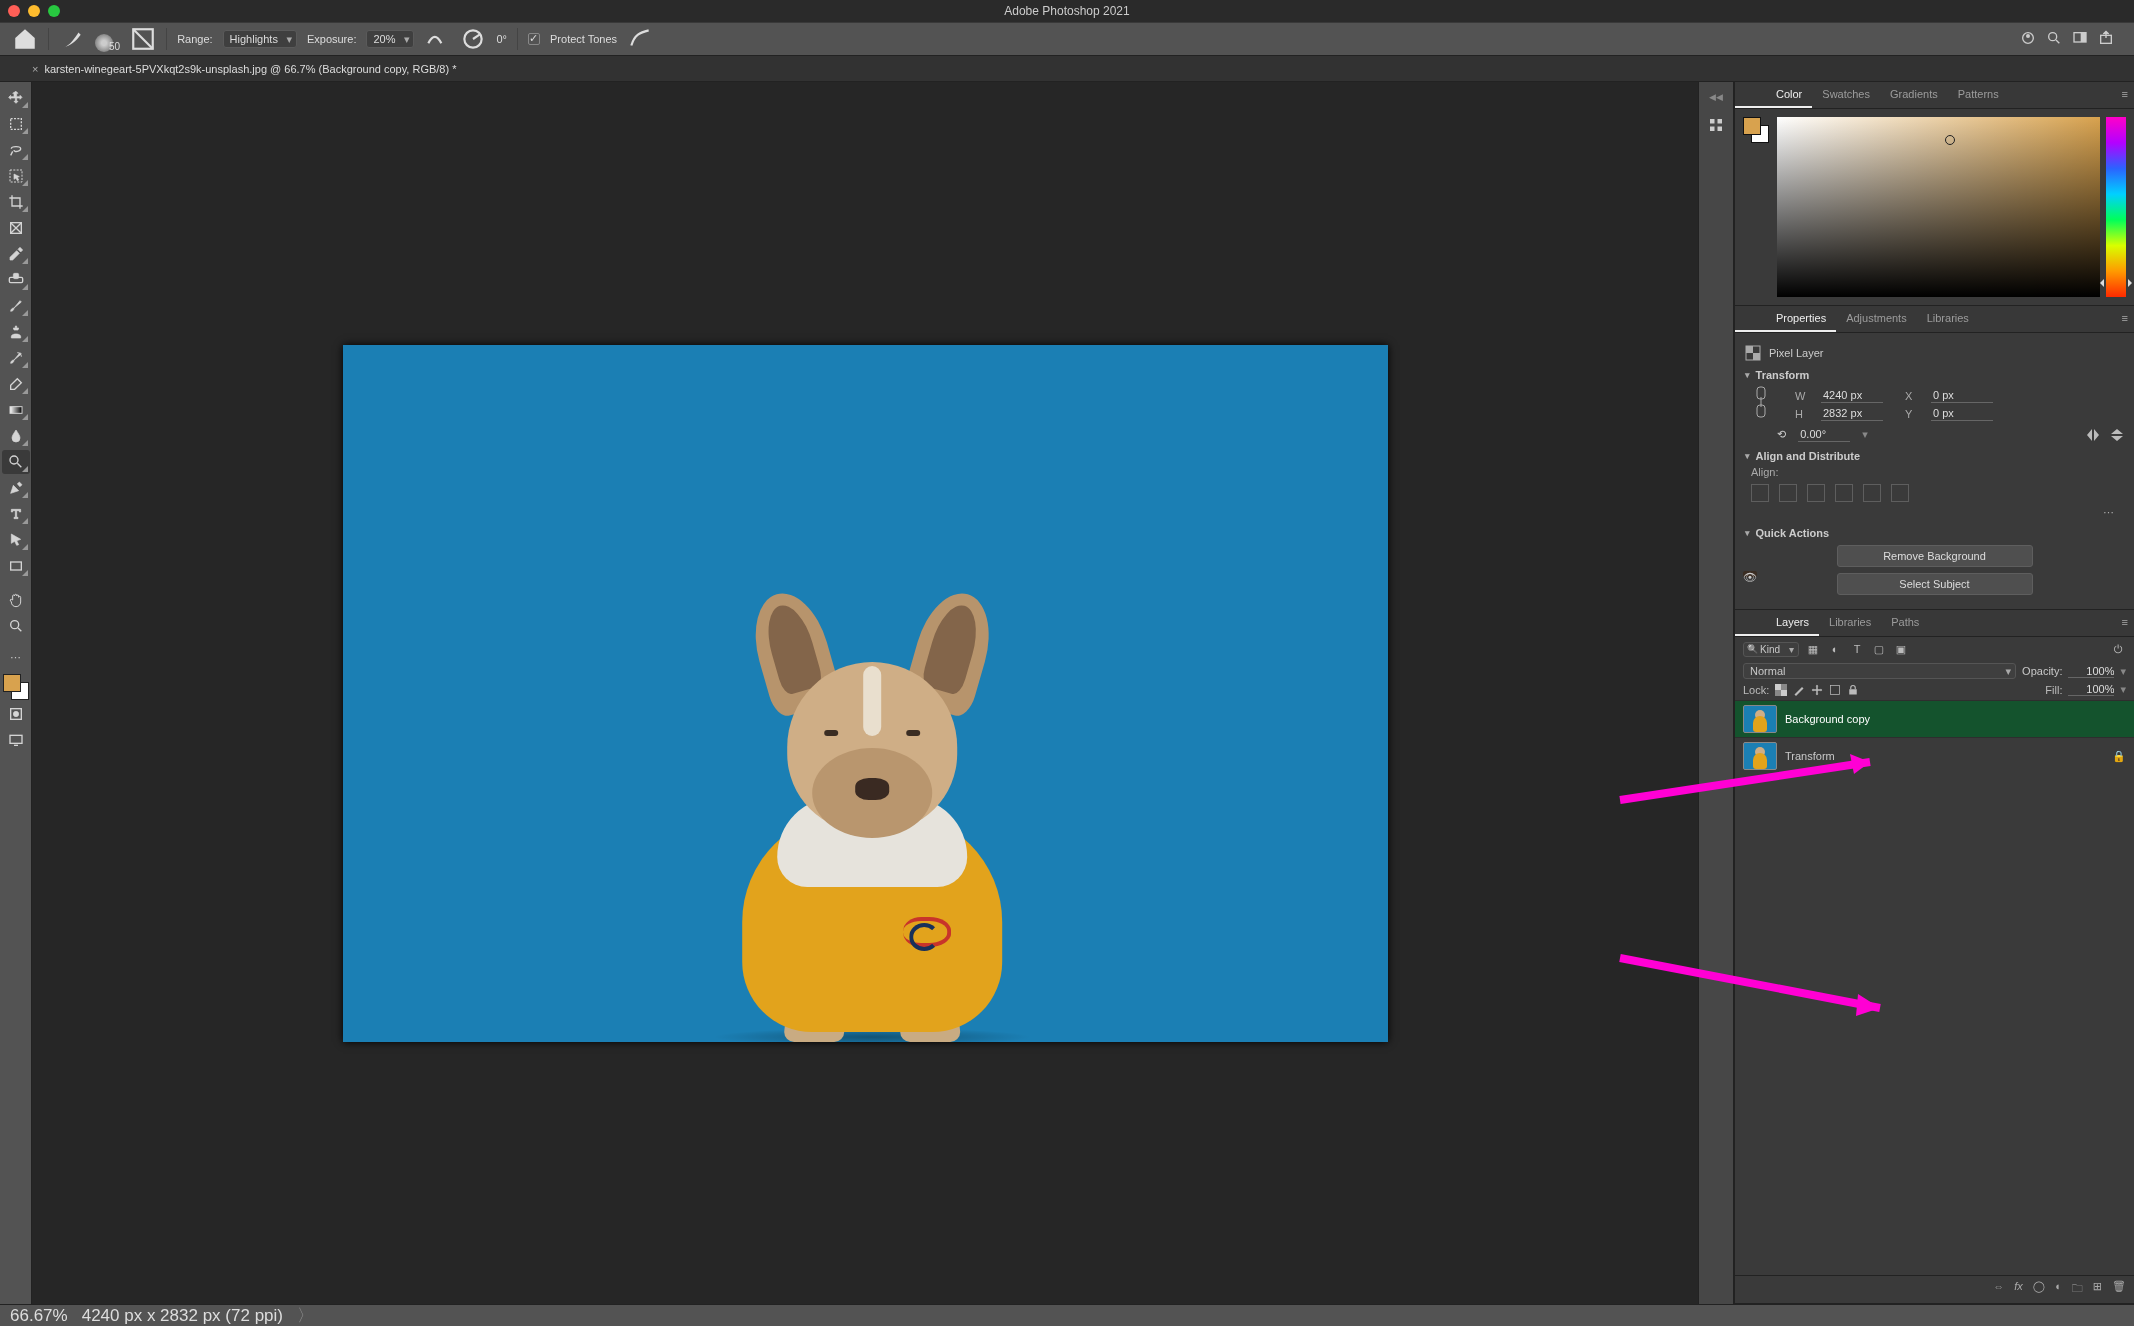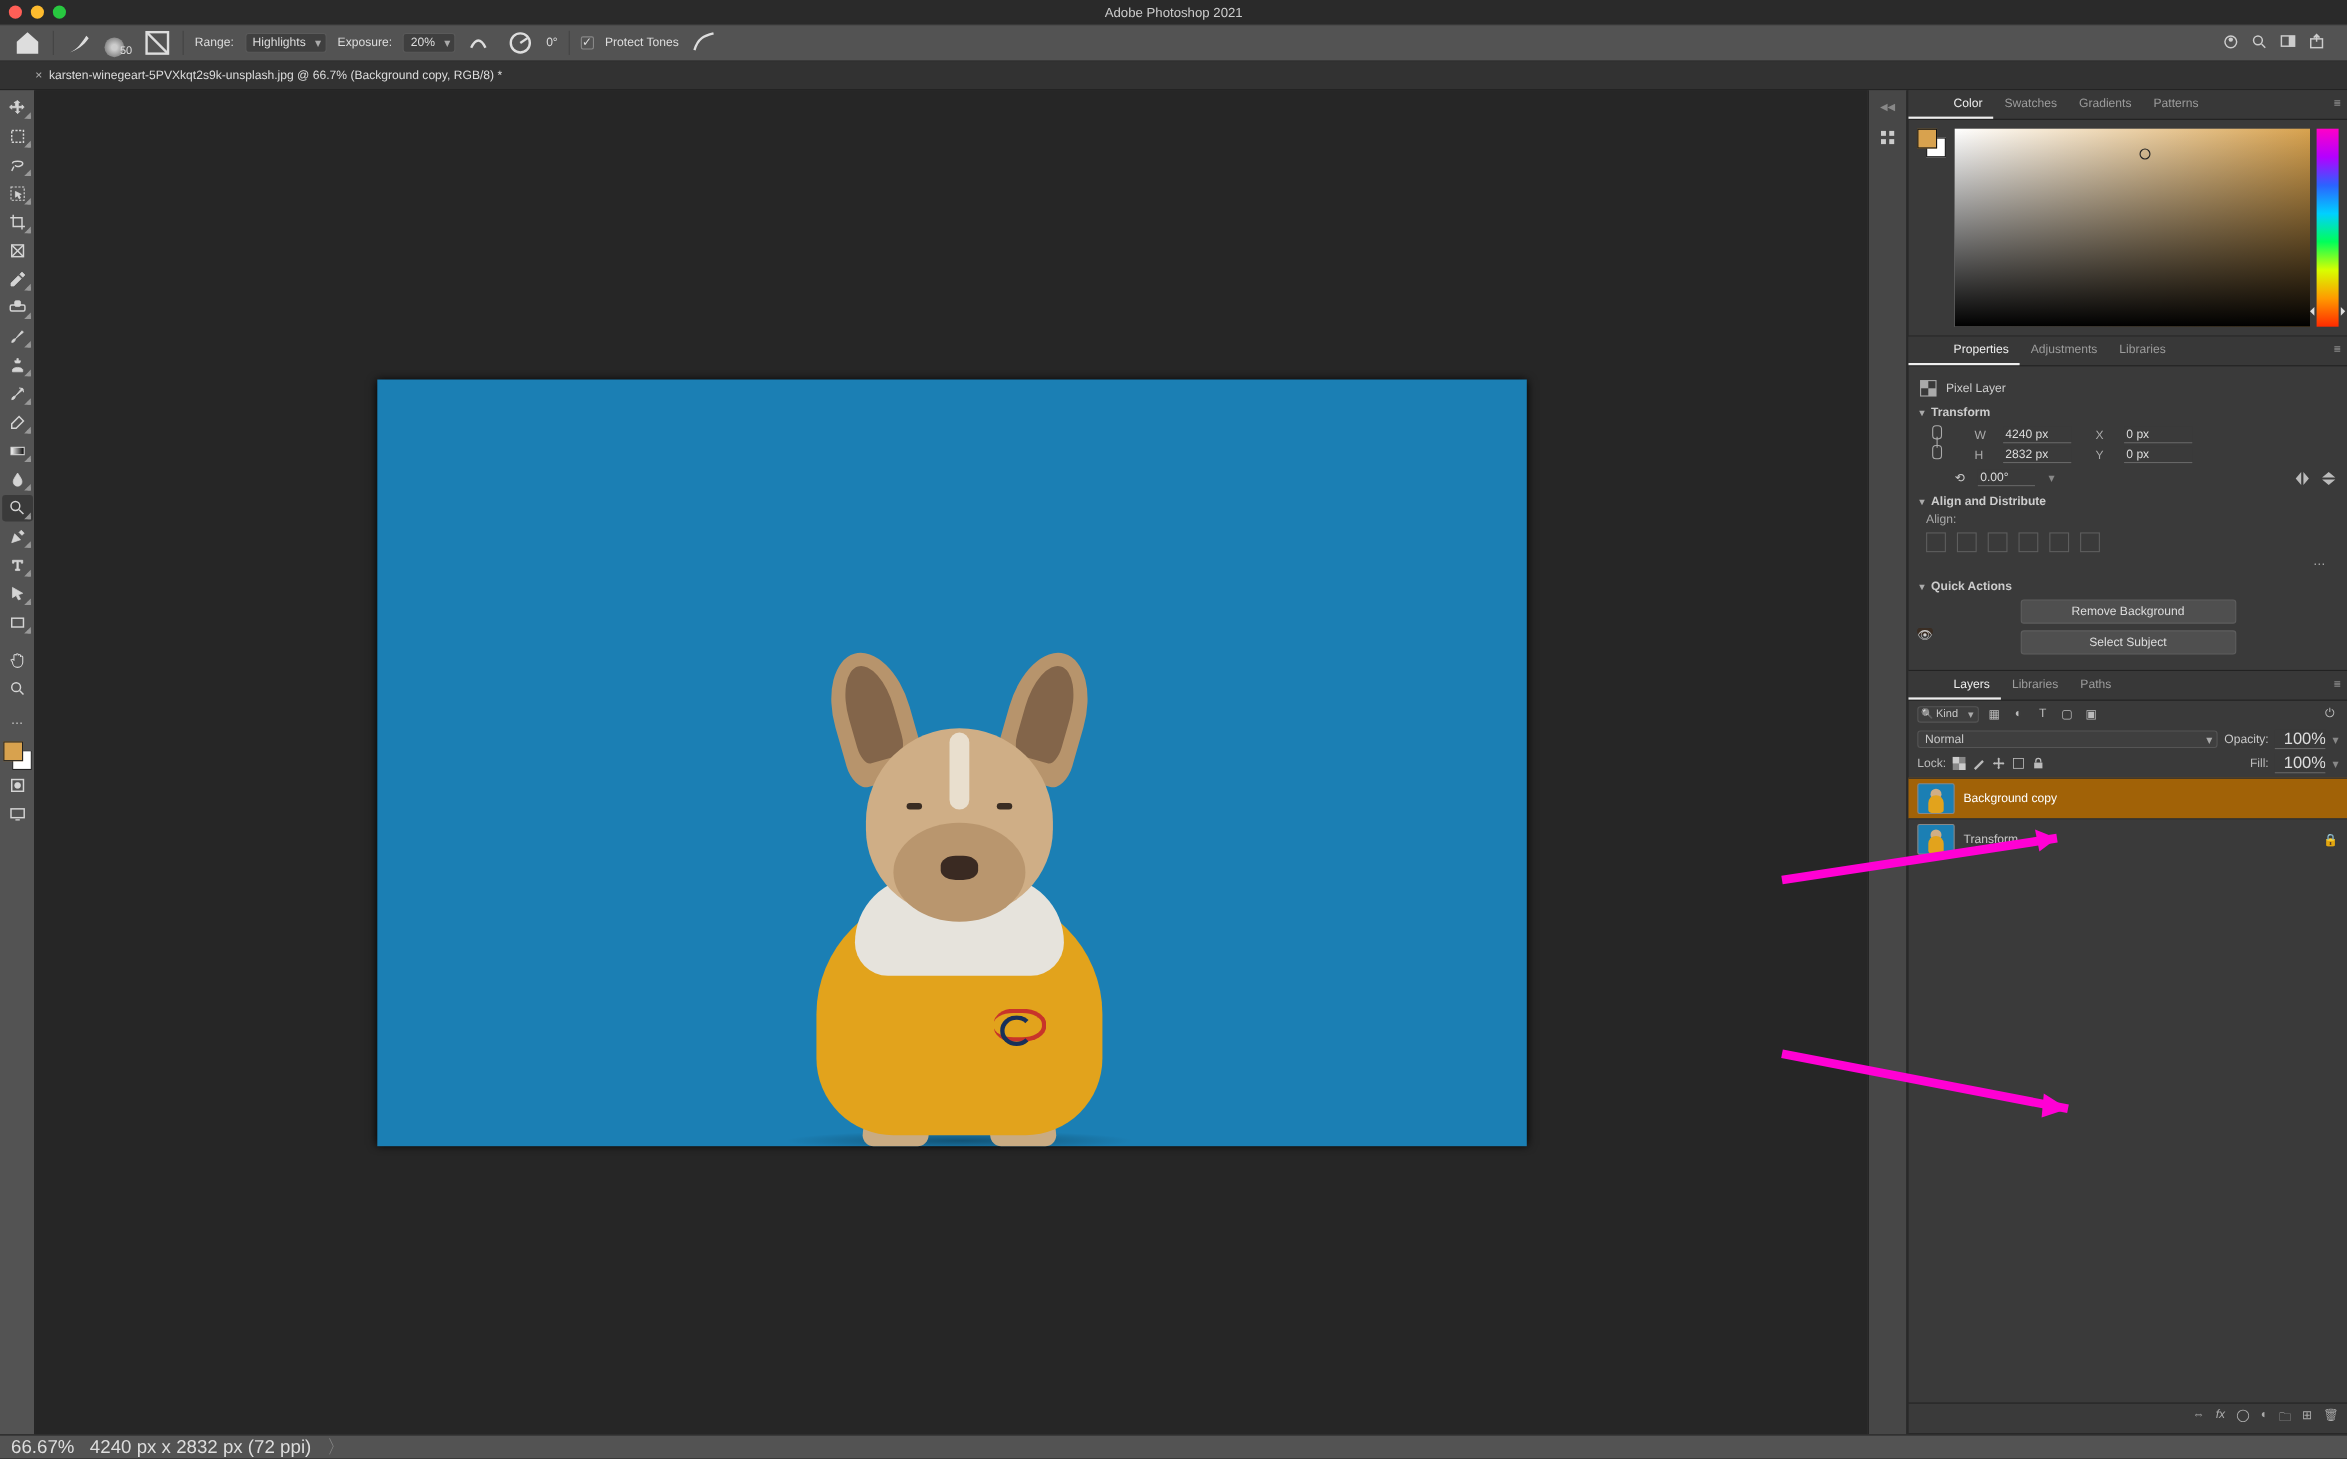--- a/index.html
+++ b/index.html
@@ -92,25 +92,25 @@
 
 .layersbody{padding:0;font-size:11px;}
 .laytop{display:flex;align-items:center;gap:6px;padding:4px 8px;}
 .laytop .kind{background:#3f3f3f;border:1px solid #555;border-radius:3px;padding:1px 18px 1px 16px;position:relative;font-size:10px;}
 .laytop .kind::before{content:"🔍";position:absolute;left:3px;top:1px;font-size:9px;filter:grayscale(1);}
 .laytop .kind::after{content:"▾";position:absolute;right:4px;color:#aaa;}
 .laytop .filt{width:16px;height:16px;display:flex;align-items:center;justify-content:center;color:#bbb;}
 .layrow2{display:flex;align-items:center;gap:6px;padding:2px 8px;}
 .layrow2 .modebox{flex:1;background:#3f3f3f;border:1px solid #555;border-radius:3px;padding:1px 18px 1px 6px;position:relative;font-size:11px;}
 .layrow2 .modebox::after{content:"▾";position:absolute;right:4px;color:#aaa;}
-.pct{width:46px;background:#3a3a3a;border:none;border-bottom:1px solid #666;color:#ddd;font-size:15px;text-align:right;}
+.pct{width:46px;background:#3a3a3a;border:none;border-bottom:1px solid #666;color:#ddd;font-size:11px;text-align:right;}
 .lockrow{display:flex;align-items:center;gap:6px;padding:2px 8px 4px;color:#bbb;}
 .lockrow svg{width:12px;height:12px;fill:#bbb;}
 .layer{display:flex;align-items:center;gap:8px;padding:4px 8px;border-top:1px solid #2e2e2e;}
-.layer.selected{background:#a16207;color:#fff;}
+.layer.selected{background:#14532d;color:#fff;}
 .eye{width:14px;text-align:center;color:#ccc;}
 .thumb{width:34px;height:28px;background:#1b7fb4;border:1px solid #888;border-radius:2px;position:relative;overflow:hidden;}
 .thumb::after{content:"";position:absolute;left:50%;bottom:0;transform:translateX(-50%);width:14px;height:16px;background:#e2a31c;border-radius:7px 7px 3px 3px;}
 .thumb::before{content:"";position:absolute;left:50%;bottom:12px;transform:translateX(-50%);width:10px;height:10px;background:#cfae86;border-radius:50%;}
 .layer .lock{margin-left:auto;color:#bbb;}
 .layfoot{display:flex;justify-content:flex-end;gap:10px;padding:4px 8px;border-top:1px solid #222;color:#aaa;}
 
 .status{position:absolute;left:0;right:0;bottom:0;height:22px;background:#535353;display:flex;align-items:center;gap:14px;padding:0 10px;font-size:17px;color:#ddd;border-top:1px solid #222;}
 .status .caret{color:#888;}
 

